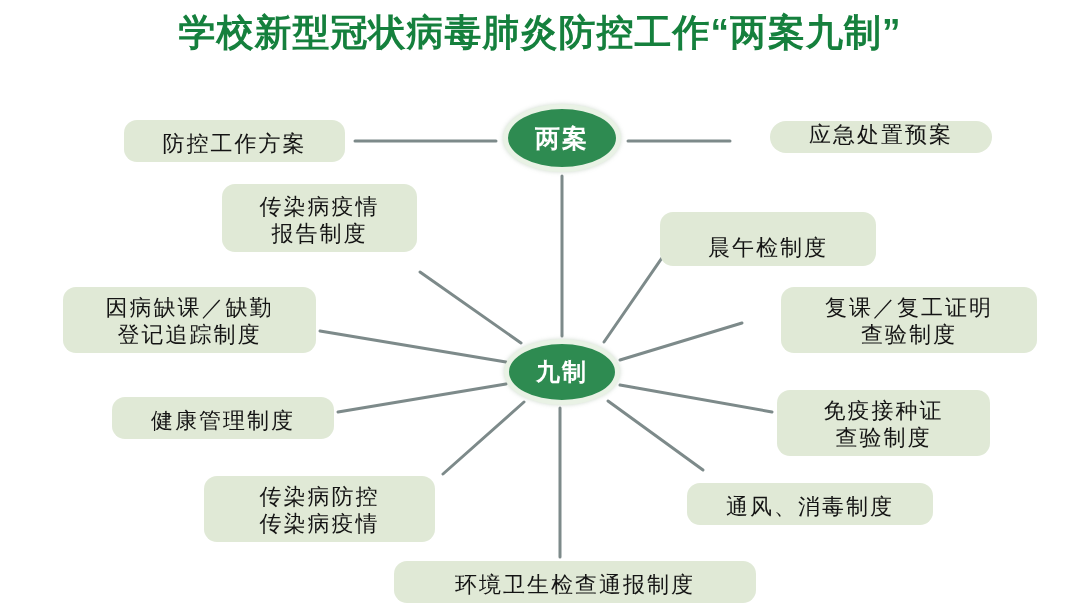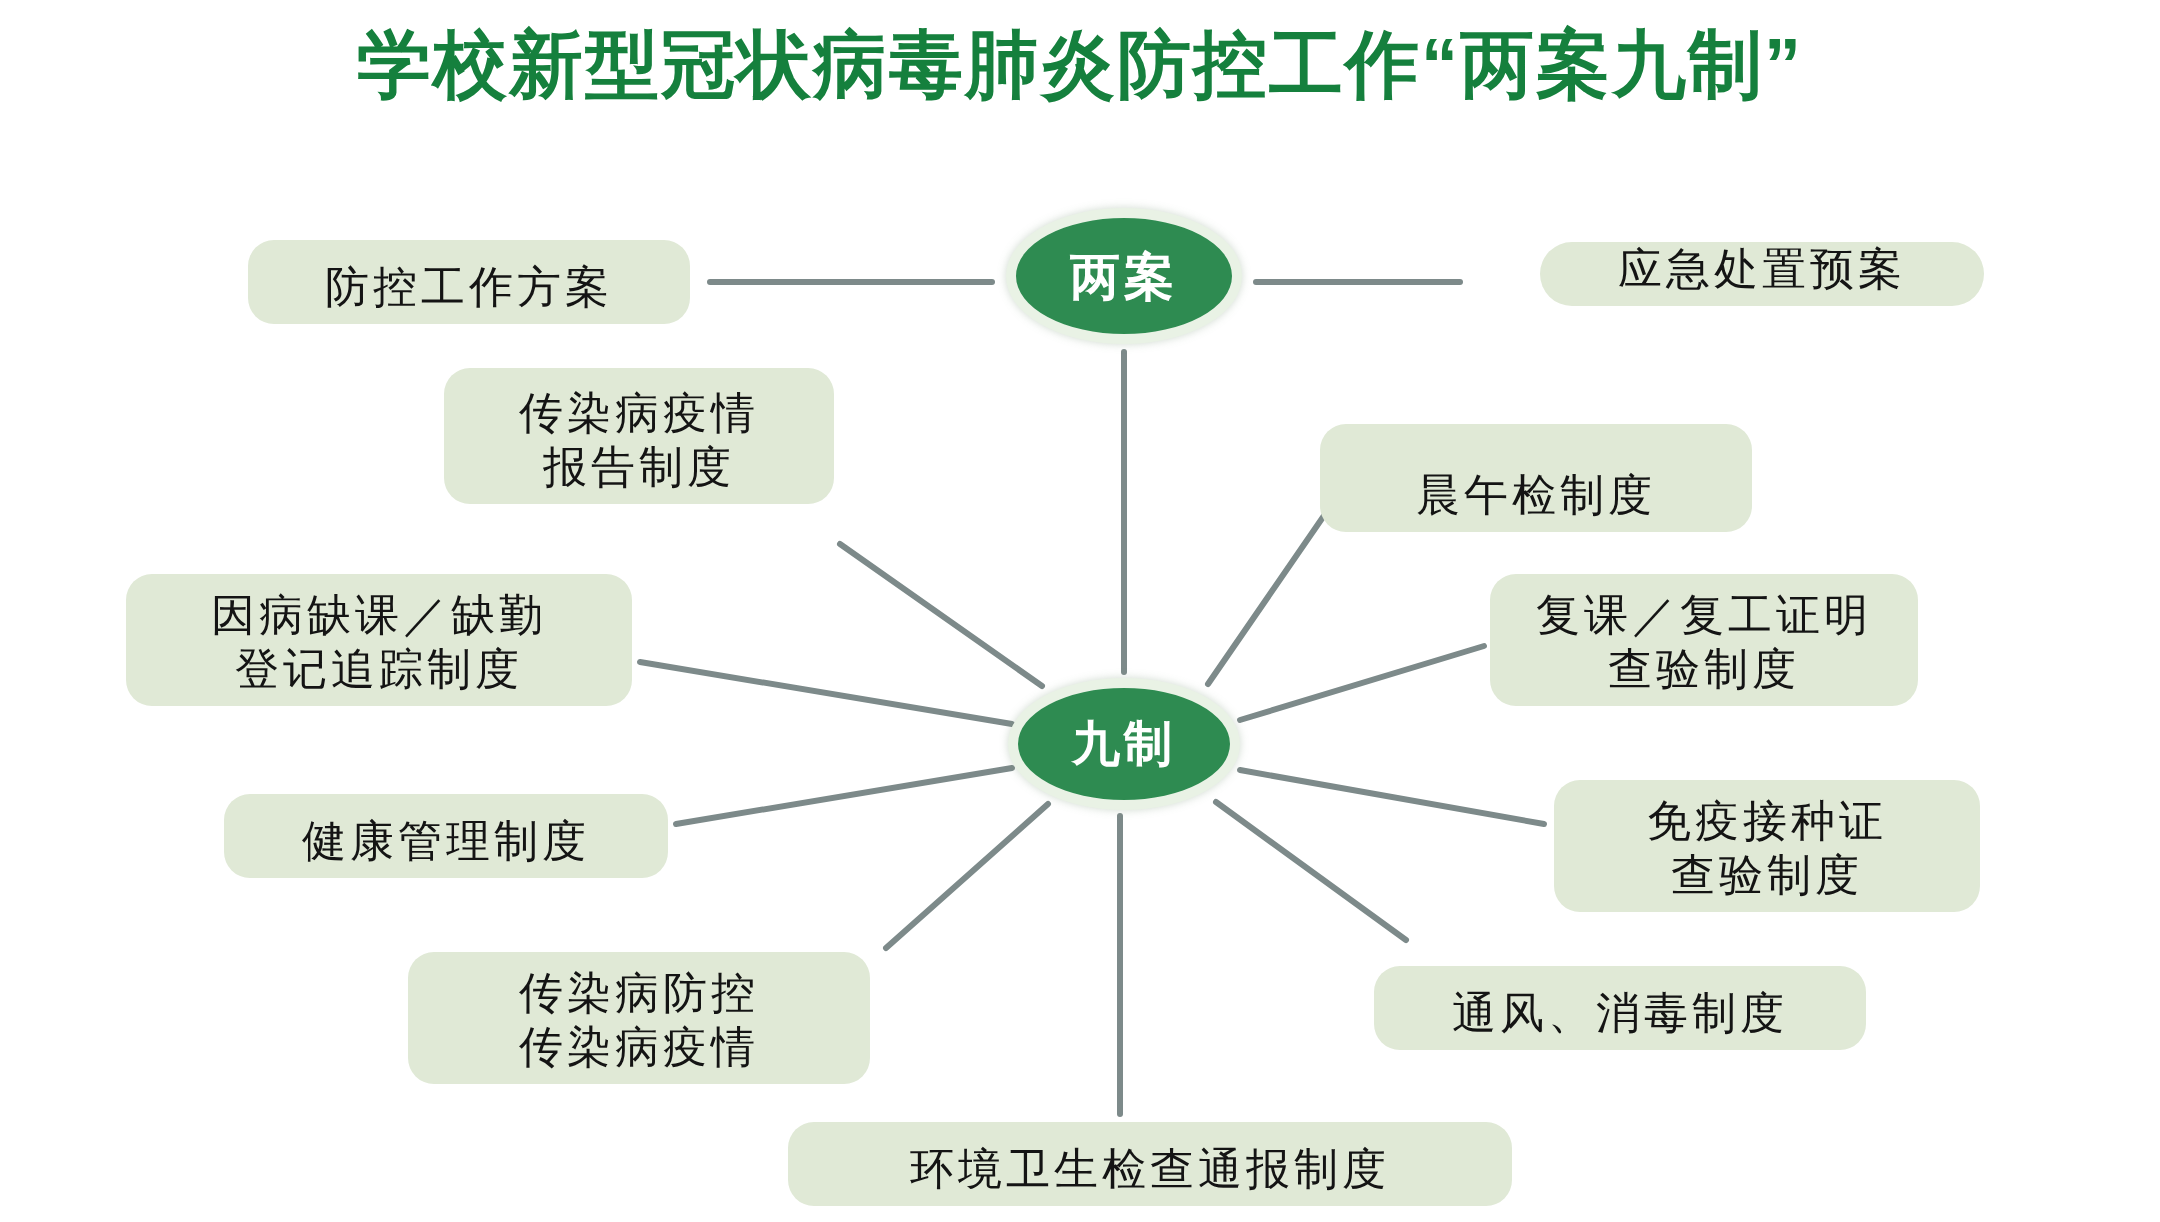--- a/index.html
+++ b/index.html
@@ -95,21 +95,21 @@
     white-space: nowrap;
   }
   .chip .ln { display: block; }
 
   
   #chip-0 { left: 124px; top: 120px;  width: 221px; height: 42px; }
   #chip-1 { left: 770px; top: 121px;  width: 222px; height: 32px; border-radius: 20px; }
   #chip-2 { left: 222px; top: 184px;  width: 195px; height: 68px; }
   #chip-3 { left: 660px; top: 212px;  width: 216px; height: 54px; }
   #chip-4 { left: 63px;  top: 287px;  width: 253px; height: 66px; }
-  #chip-5 { left: 745px; top: 287px;  width: 214px; height: 66px; }
+  #chip-5 { left: 781px; top: 287px;  width: 256px; height: 66px; }
   #chip-6 { left: 112px; top: 397px;  width: 222px; height: 42px; }
   #chip-7 { left: 777px; top: 390px;  width: 213px; height: 66px; }
   #chip-8 { left: 204px; top: 476px;  width: 231px; height: 66px; }
   #chip-9 { left: 687px; top: 483px;  width: 246px; height: 42px; }
   #chip-10{ left: 394px; top: 561px;  width: 362px; height: 42px; }
 </style>
 </head>
 <body>
 
 <div id="canvas">

